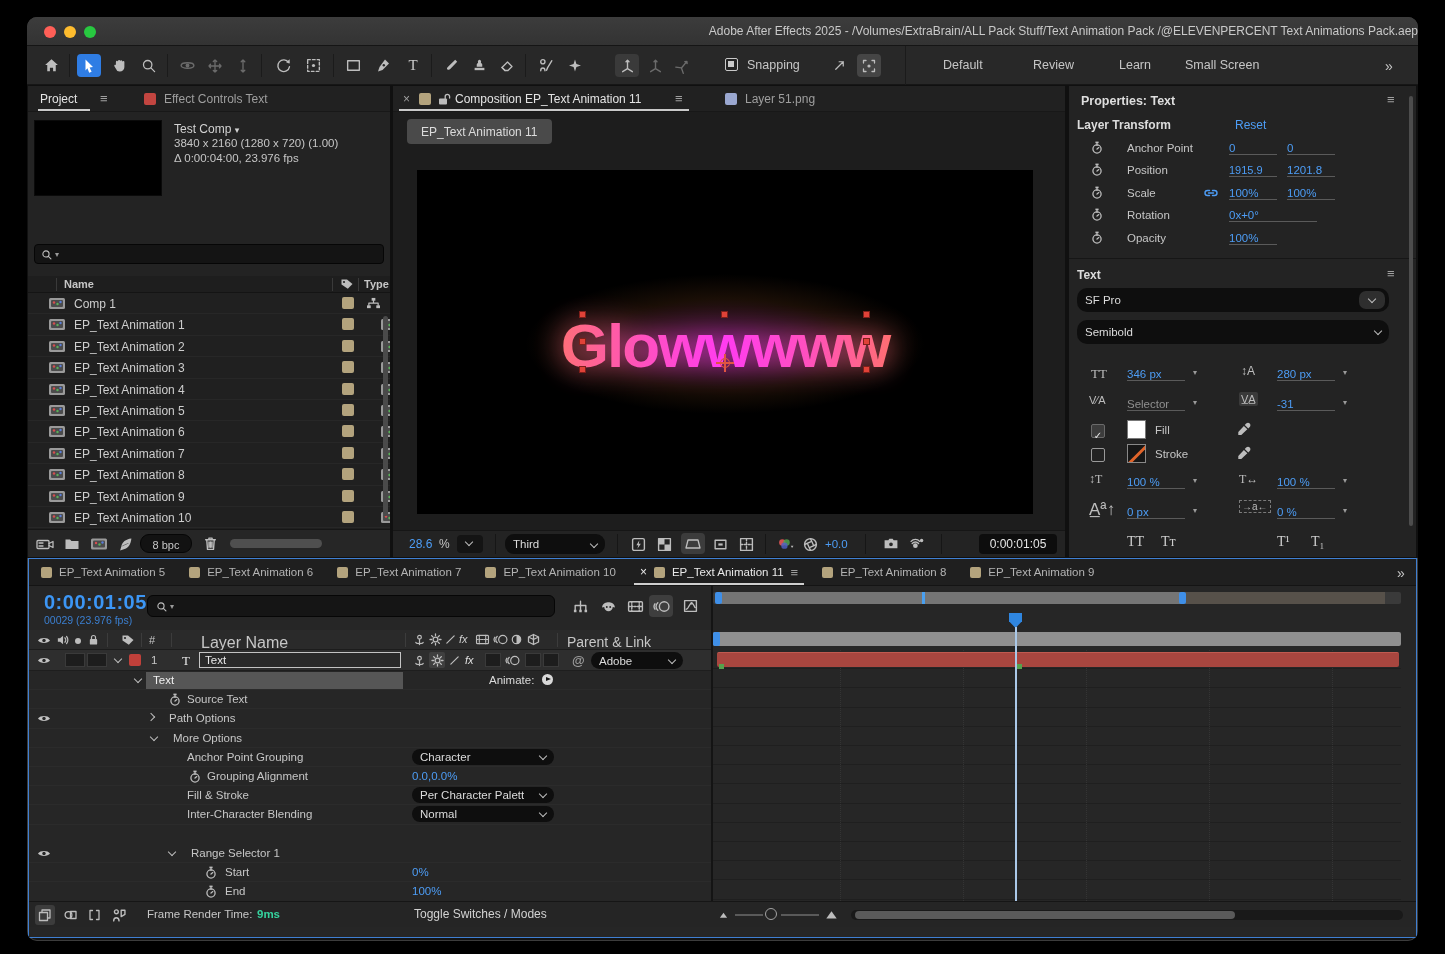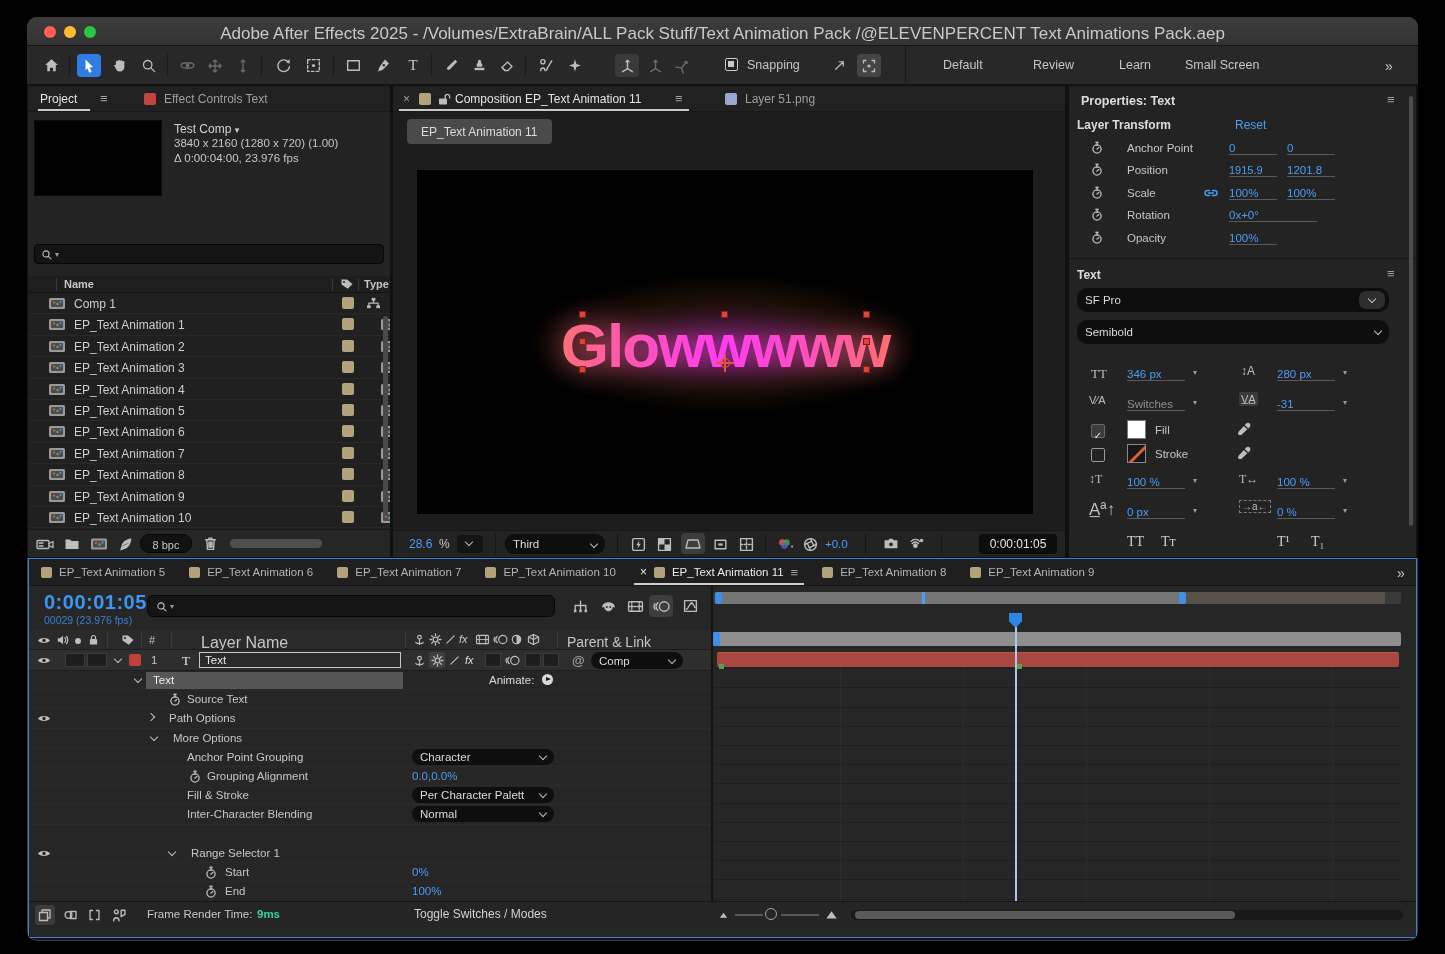--- a/index.html
+++ b/index.html
@@ -2,21 +2,21 @@
 <html><head>
 <meta charset="utf-8">
 <style>
   *{margin:0;padding:0;box-sizing:border-box}
   html,body{width:1445px;height:954px;background:#000;font-family:"Liberation Sans","DejaVu Sans",sans-serif;overflow:hidden}
   .a{position:absolute}
   #win{position:absolute;left:27px;top:17px;width:1391px;height:924px;background:#141414;border-radius:10px;overflow:hidden;box-shadow:inset 0 0 0 1px #3c3c3c}
   
   #titlebar{left:0;top:0;width:100%;height:29px;background:linear-gradient(#3c3c3c,#333);border-bottom:1px solid #151515}
   .tl{width:12px;height:12px;border-radius:50%;top:9px}
-  #title-text{width:100%;top:7px;text-align:center;color:#c9c9c9;font-size:17px;white-space:nowrap}
+  #title-text{width:100%;top:7px;text-align:right;color:#c9c9c9;font-size:12px;white-space:nowrap}
   
   #toolbar{left:0;top:29px;width:100%;height:39px;background:#282828;border-bottom:1px solid #161616}
   .tool{top:8px;width:24px;height:23px;display:flex;align-items:center;justify-content:center;border-radius:4px}
   .tool.active{background:#2f7de4}
   .tool.dim svg{opacity:.45}
   .tsep{top:8px;width:1px;height:23px;background:#1b1b1b}
   .ic{stroke:#bdbdbd;fill:none;stroke-width:1.3;stroke-linecap:round;stroke-linejoin:round}
   .icf{fill:#bdbdbd;stroke:none}
   .ws{top:12px;color:#c6c6c6;font-size:12.5px;white-space:nowrap}
   
@@ -727,21 +727,21 @@
       </div>
 
       <span class="a" style="left:22px;top:280px;font-size:13px;color:#bdbdbd;font-family:'Liberation Serif','DejaVu Serif',serif">TT</span>
       <span class="a blue uline" style="left:58px;top:282px;width:58px;font-size:11.5px">346 px</span>
       <span class="a" style="left:124px;top:282px;font-size:8px;color:#9a9a9a">▾</span>
       <span class="a" style="left:172px;top:278px;font-size:12px;color:#bdbdbd">↕A</span>
       <span class="a blue uline" style="left:208px;top:282px;width:58px;font-size:11.5px">280 px</span>
       <span class="a" style="left:274px;top:282px;font-size:8px;color:#9a9a9a">▾</span>
 
       <span class="a" style="left:20px;top:308px;font-size:11px;color:#bdbdbd">V⁄A</span>
-      <span class="a dim uline" style="left:58px;top:312px;width:58px;font-size:11.5px">Switches</span>
+      <span class="a dim uline" style="left:58px;top:312px;width:58px;font-size:11.5px">Selector</span>
       <span class="a" style="left:124px;top:312px;font-size:8px;color:#9a9a9a">▾</span>
       <span class="a" style="left:170px;top:306px;font-size:11px;color:#bdbdbd;background:#3a3a3a;padding:1px 2px;border-radius:2px">V̲A̲</span>
       <span class="a blue uline" style="left:208px;top:312px;width:58px;font-size:11.5px">-31</span>
       <span class="a" style="left:274px;top:312px;font-size:8px;color:#9a9a9a">▾</span>
 
       <div class="a" style="left:22px;top:338px;width:14px;height:14px;background:#3c3c3c;border:1px solid #6a6a6a;border-radius:2px;text-align:center"><span style="color:#e8e8e8;font-size:10px;line-height:13px">✓</span></div>
       <div class="a" style="left:58px;top:334px;width:19px;height:19px;background:#fff;border:1px solid #777"></div>
       <span class="a lbl" style="left:86px;top:338px">Fill</span>
       <svg class="a" style="left:168px;top:336px" width="14" height="14">
           <use href="#s-dropper"></use>
@@ -938,21 +938,21 @@
         </svg>
       <span class="a" style="left:436px;top:4px;font-size:11px;font-style:italic;color:#e0e0e0">fx</span>
       <div class="a swbox" style="left:456px;top:3px;width:16px"></div>
       <svg class="a" style="left:476px;top:5px" width="15" height="11">
           <use href="#s-mblur"></use>
         </svg>
       <div class="a swbox" style="left:496px;top:3px;width:16px"></div>
       <div class="a swbox" style="left:514px;top:3px;width:16px"></div>
       <span class="a pw" style="left:543px;top:3px">@</span>
       <div class="a dd" style="left:562px;top:2px;width:92px;height:17px">
-          <span>Comp</span>
+          <span>Adobe</span>
           <span class="cv" style="margin-top:-2px"></span>
         </div>
     </div>
 
     <div class="trow" style="top:112px">
       <span class="cv a" style="left:106px;top:5px"></span>
       <div class="a" style="left:117px;top:1px;width:257px;height:17px;background:#565656"></div>
       <span class="a" style="left:124px;top:3px;font-size:11.5px;color:#f0f0f0">Text</span>
       <span class="a lbl" style="left:460px;top:3px;color:#dadada">Animate:</span>
       <div class="a pcirc" style="left:513px;top:3px"></div>

